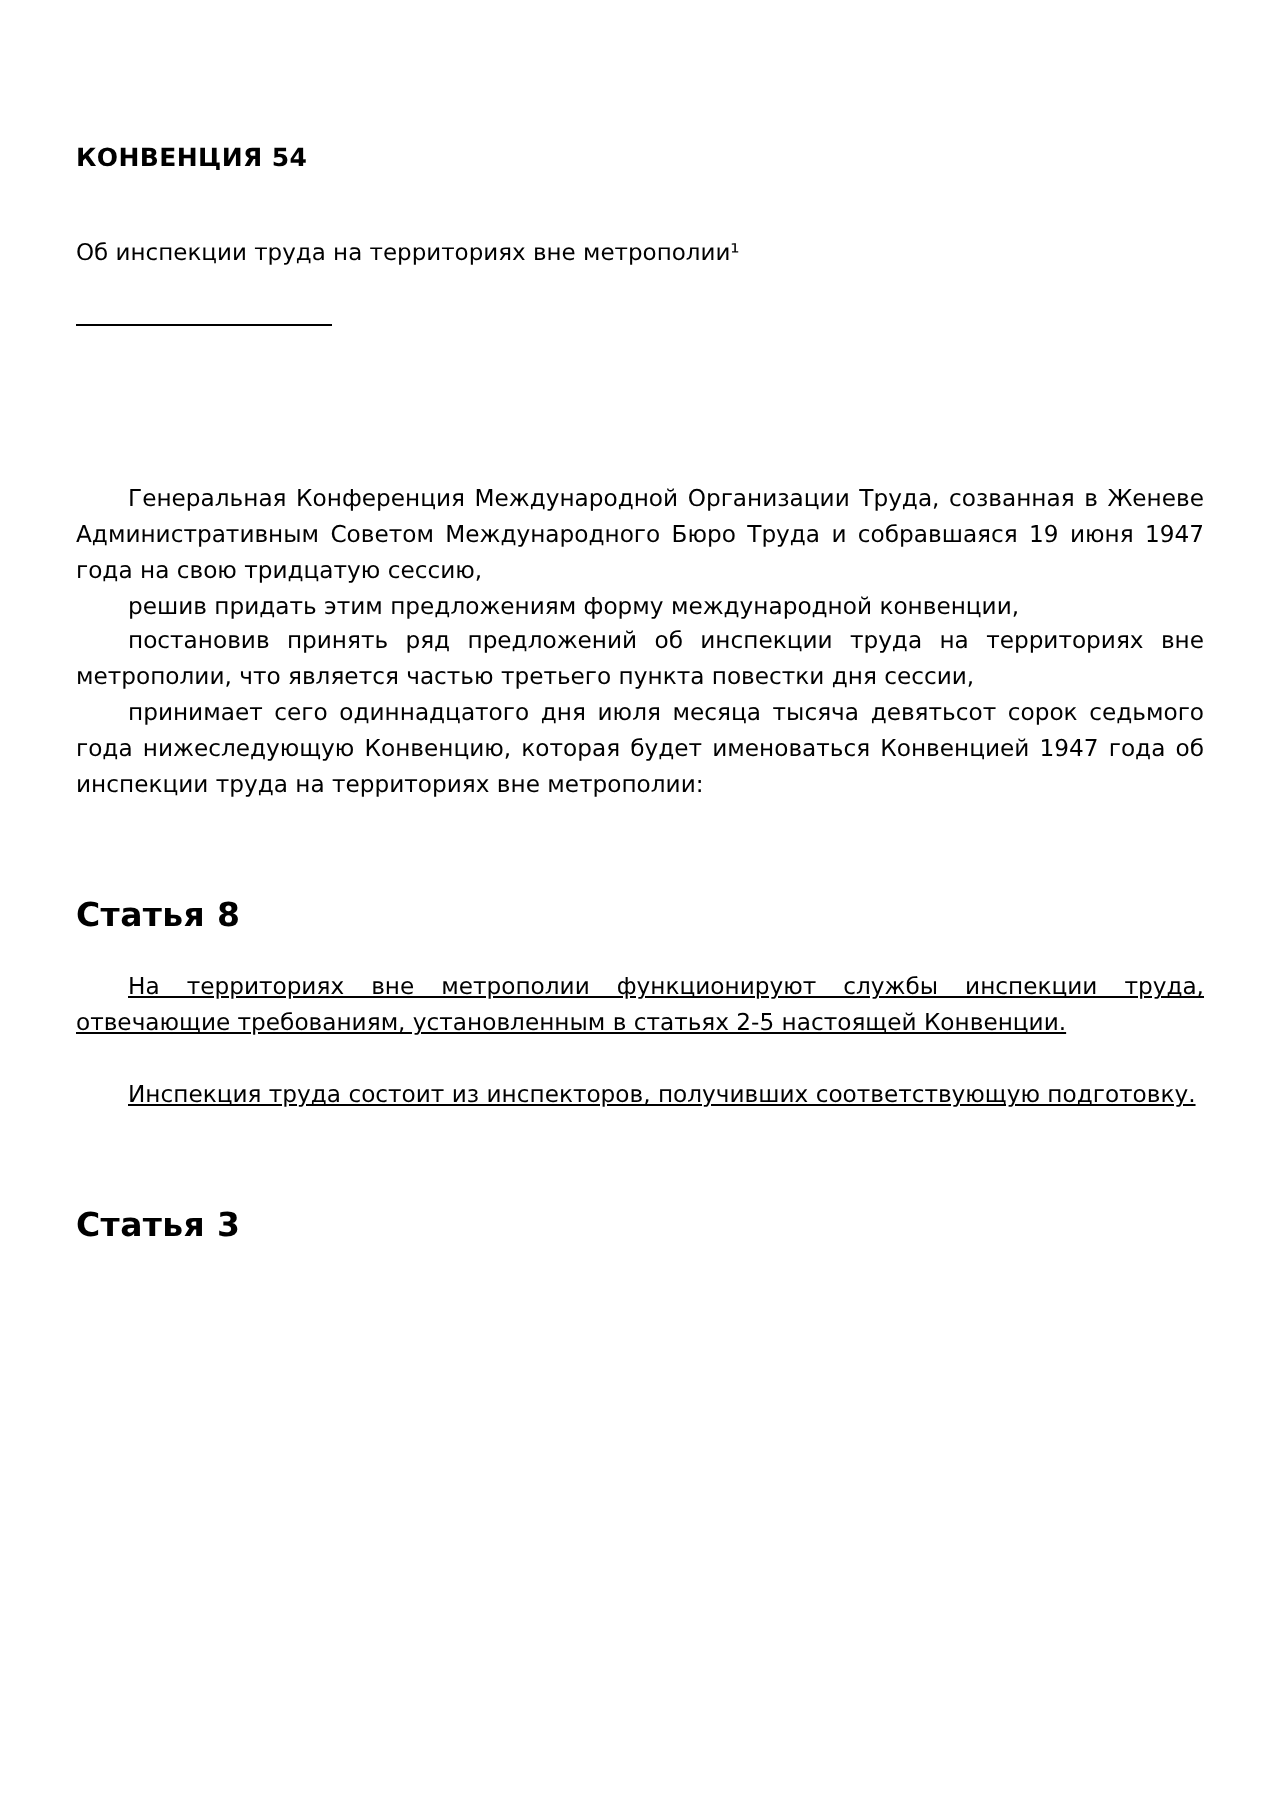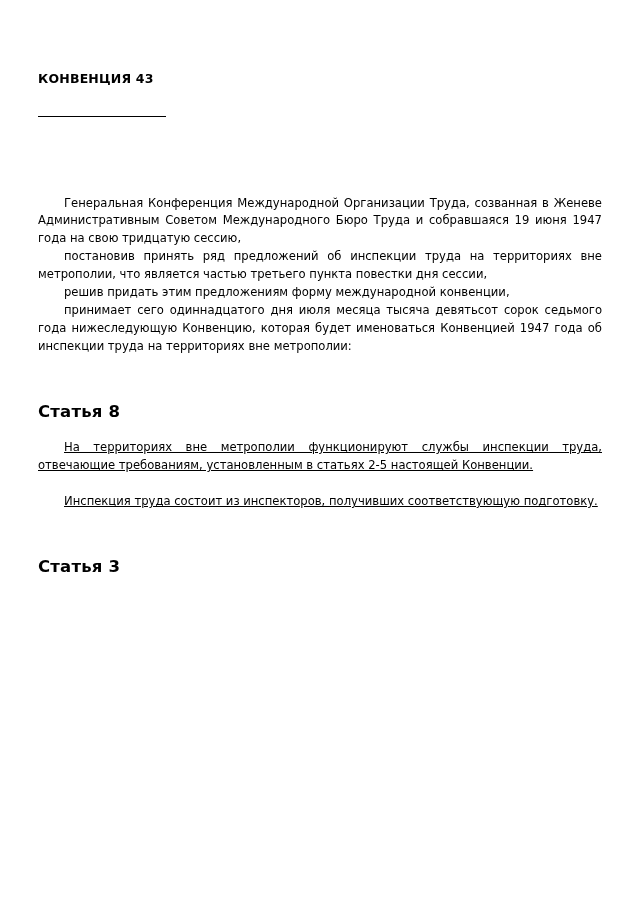--- a/index.html
+++ b/index.html
@@ -74,30 +74,31 @@
   .article-body {
     margin-top: 18px;
     text-decoration: underline;
   }
 </style>
 </head>
 <body>
 
 <div class="page">
 
-  <h1 class="doc-title">КОНВЕНЦИЯ 43</h1>
+  <h1 class="doc-title">КОНВЕНЦИЯ 54</h1>
 
+  <p class="subtitle">Об инспекции труда на территориях вне метрополии¹</p>
 
   <div class="footnote-rule"></div>
 
 
   <div class="preamble">
     <p class="para indent">Генеральная Конференция Международной Организации Труда, созванная в Женеве Административным Советом Международного Бюро Труда и собравшаяся 19 июня 1947 года на свою тридцатую сессию,</p>
+    <p class="para indent tight">решив придать этим предложениям форму международной конвенции,</p>
     <p class="para indent tight">постановив принять ряд предложений об инспекции труда на территориях вне метрополии, что является частью третьего пункта повестки дня сессии,</p>
-    <p class="para indent tight">решив придать этим предложениям форму международной конвенции,</p>
     <p class="para indent tight">принимает сего одиннадцатого дня июля месяца тысяча девятьсот сорок седьмого года нижеследующую Конвенцию, которая будет именоваться Конвенцией 1947 года об инспекции труда на территориях вне метрополии:</p>
   </div>
 
   <div>
     <h2 class="article-head">Статья 8</h2>
     <p class="para indent article-body">На территориях вне метрополии функционируют службы инспекции труда, отвечающие требованиям, установленным в статьях 2-5 настоящей Конвенции.</p>
   </div>
 
   <div>
     <p class="para indent article-body">Инспекция труда состоит из инспекторов, получивших соответствующую подготовку.</p>

